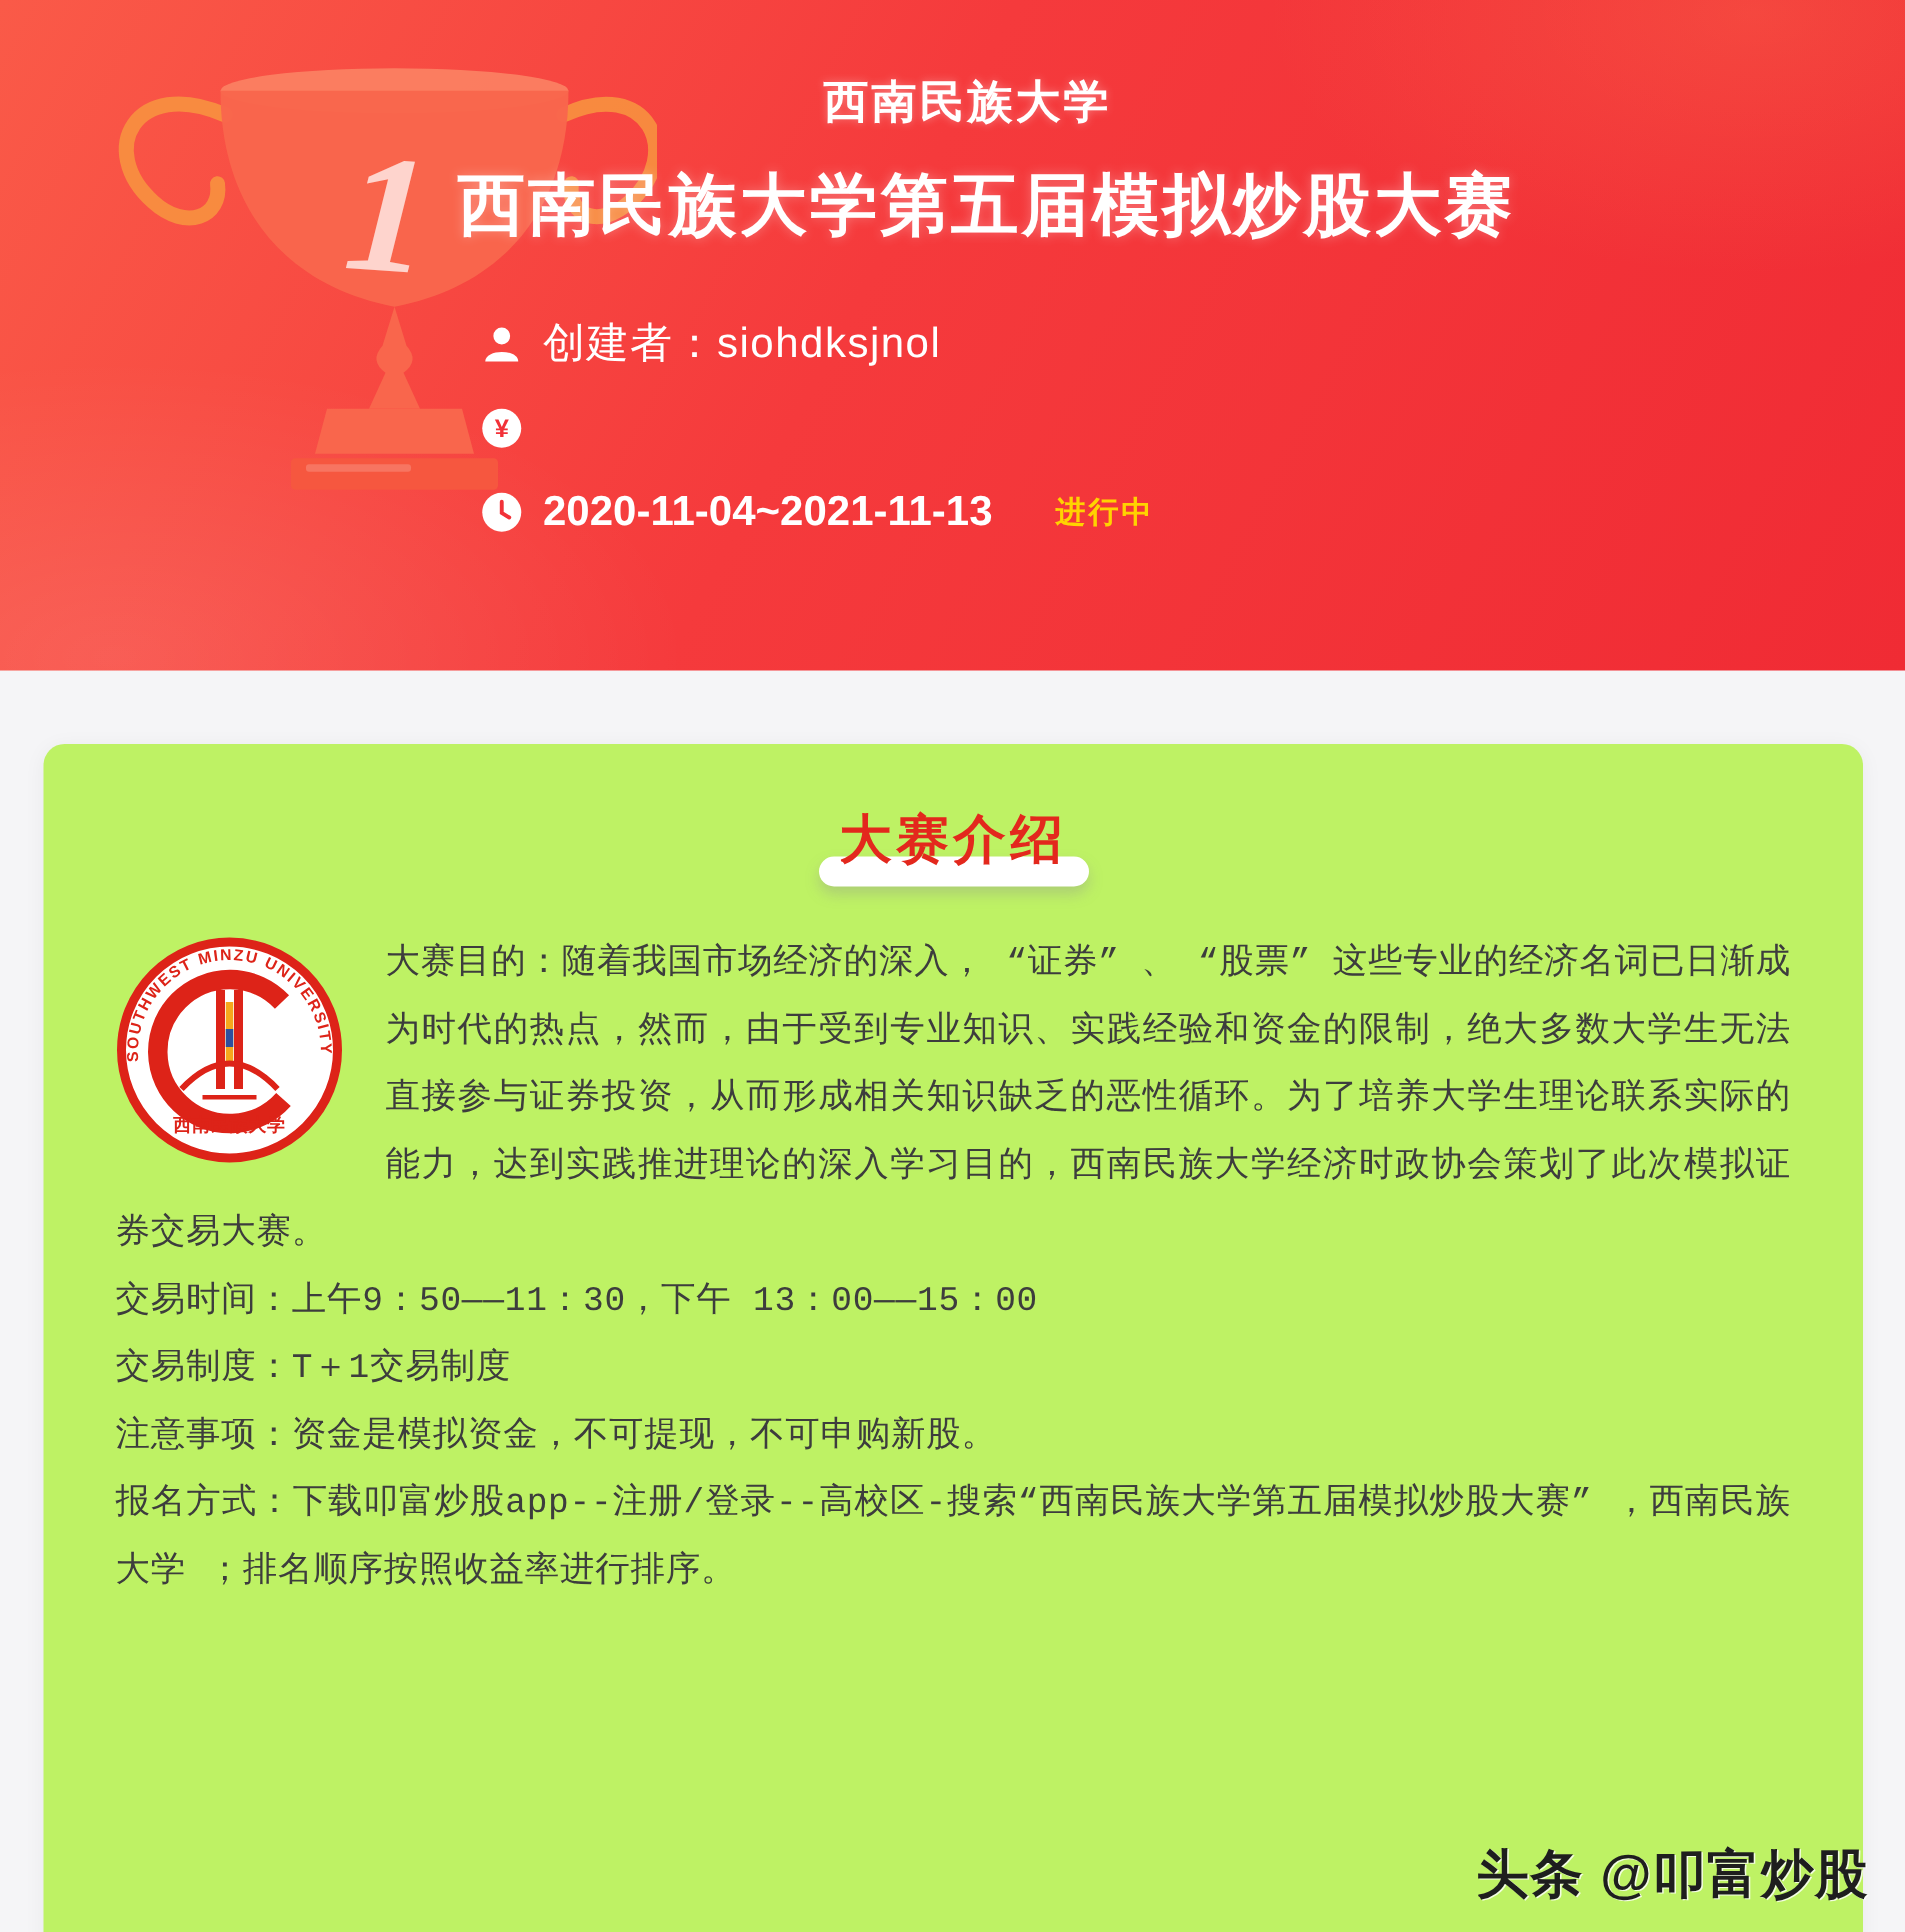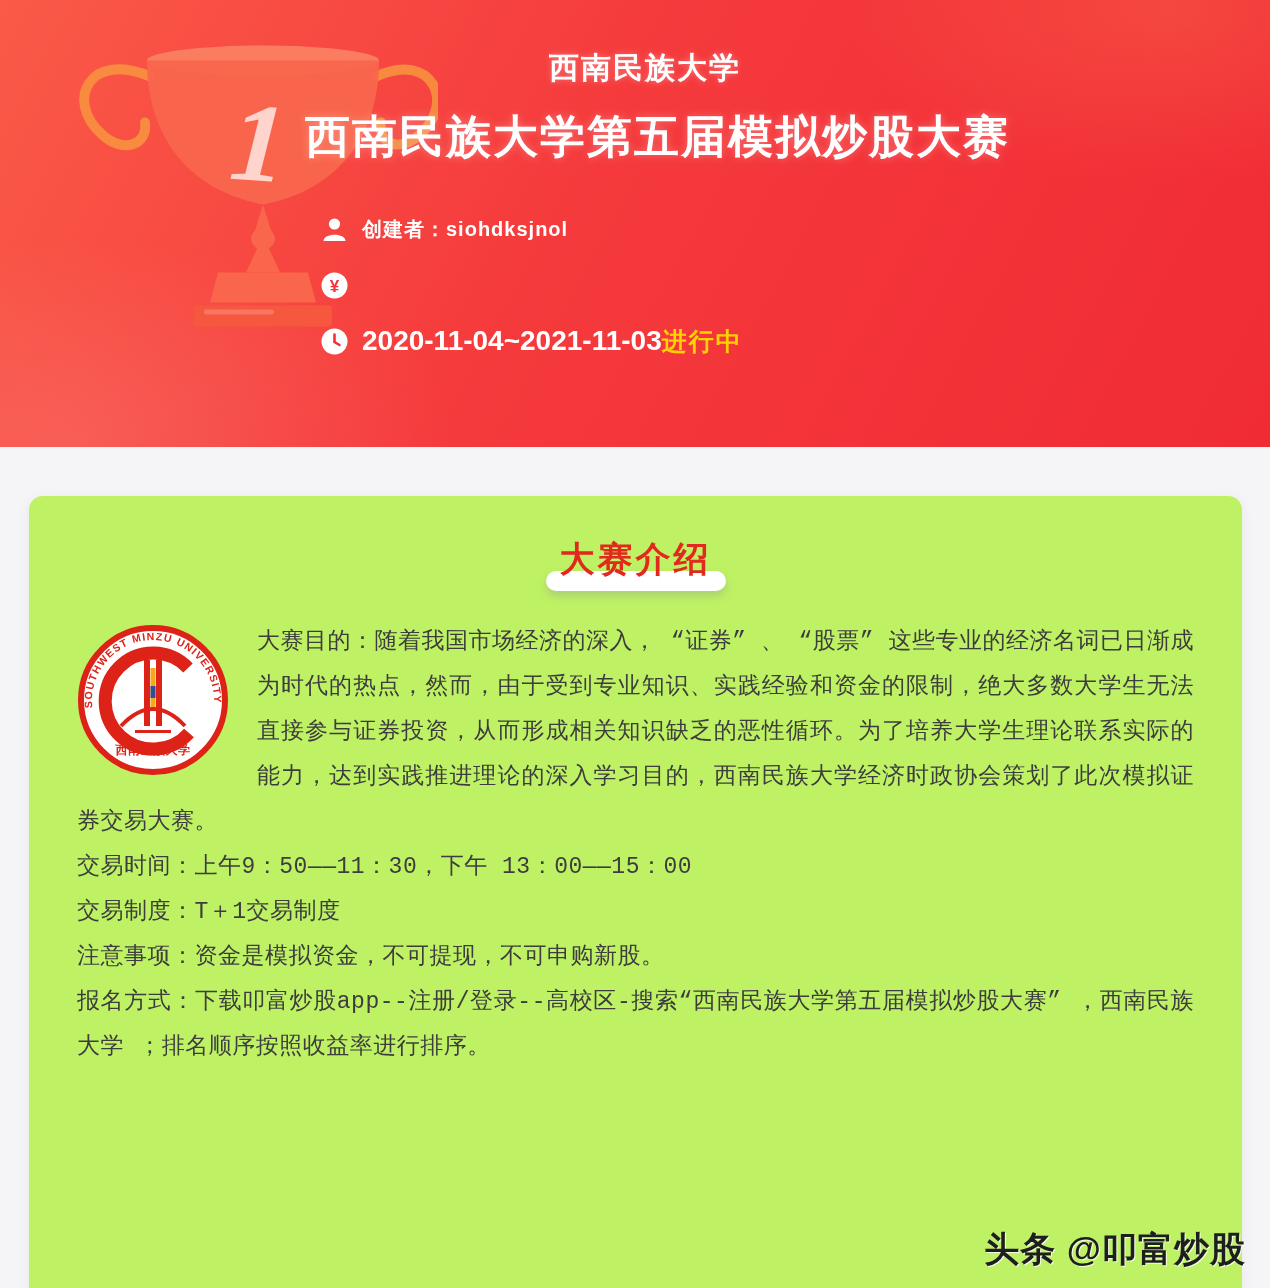--- a/index.html
+++ b/index.html
@@ -25,23 +25,23 @@
     text-align:center; color:#ffffff; font-size:30px; font-weight:bold;
     letter-spacing:2px; text-shadow:0 0 6px rgba(255,255,255,0.35);
   }
   .main-title {
     margin:18px 0 0 0; color:#ffffff; font-size:45px; font-weight:bold;
     letter-spacing:2px; white-space:nowrap; text-shadow:0 0 8px rgba(255,255,255,0.30);
   }
   .info-rows { margin-top:34px; margin-left:16px; }
   .info-row { display:flex; align-items:center; height:56px; }
   .info-icon { width:27px; height:27px; margin-right:14px; flex:0 0 auto; }
-  .info-text { color:#ffffff; font-size:20px; font-weight:bold; letter-spacing:1px; }
+  .info-text { color:#ffffff; font-size:28px; font-weight:normal; letter-spacing:1px; }
   .row-date .info-text { font-weight:bold; font-size:28px; letter-spacing:0; }
-  .status-badge { color:#ffd300; font-size:25px; font-weight:bold; letter-spacing:2px; }
+  .status-badge { color:#ffd300; font-size:20px; font-weight:bold; margin-left:42px; letter-spacing:2px; }
 
   
   .card {
     position:absolute; left:29px; top:496px; width:1213px; height:815px;
     box-sizing:border-box; background:#bef264; border-radius:14px;
     box-shadow:0 2px 14px rgba(0,0,0,0.05);
     padding:40px 48px 20px 48px;
   }
   .heading-wrap { text-align:center; position:relative; height:52px; }
   .heading-inner { position:relative; display:inline-block; }
@@ -111,21 +111,21 @@
             <circle cx="13.5" cy="13.5" r="13" fill="#ffffff"></circle>
             <text x="13.5" y="19.5" font-size="17" font-weight="bold" text-anchor="middle" font-family="'Liberation Sans','DejaVu Sans',sans-serif" fill="#f23138">¥</text>
           </svg>
         </div>
 
         <div class="info-row row-date">
           <svg class="info-icon" viewBox="0 0 27 27" aria-hidden="true">
             <circle cx="13.5" cy="13.5" r="13" fill="#ffffff"></circle>
             <path d="M13.5,6.5 L13.5,14 L18.5,17" fill="none" stroke="#f23138" stroke-width="2.6" stroke-linecap="round"></path>
           </svg>
-          <span class="info-text">2020-11-04~2021-11-03</span>
+          <span class="info-text">2020-11-04~2021-11-13</span>
           <span class="status-badge">进行中</span>
         </div>
 
       </div>
     </div>
   </header>
 
   <main class="card">
 
     <div class="heading-wrap">

